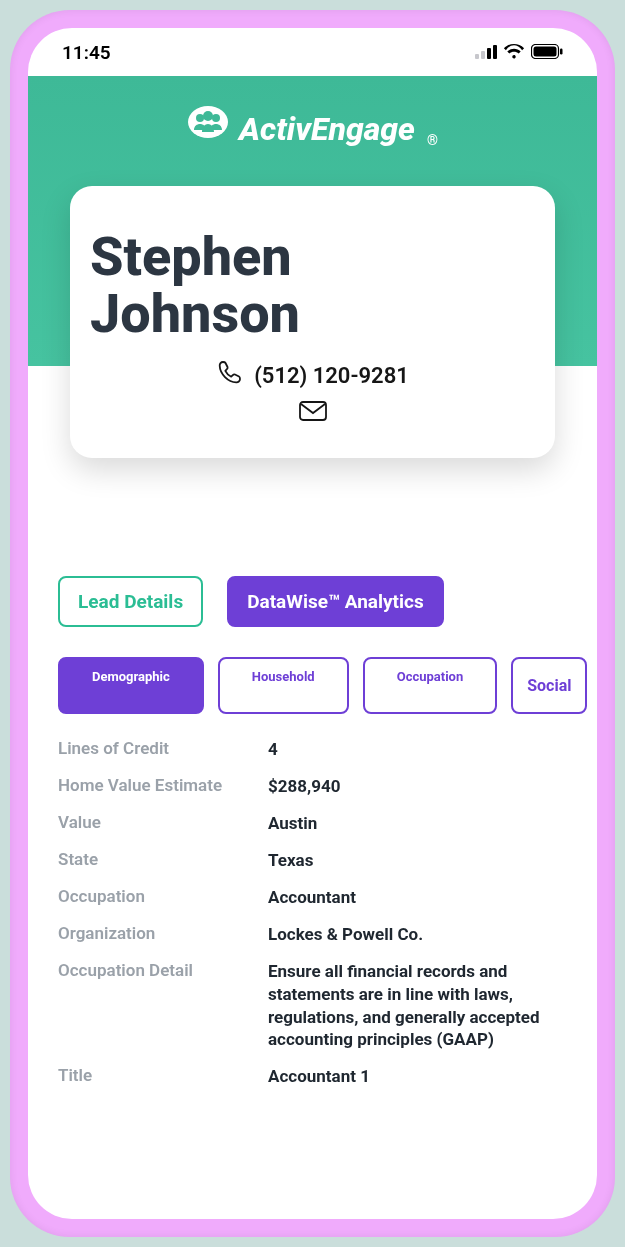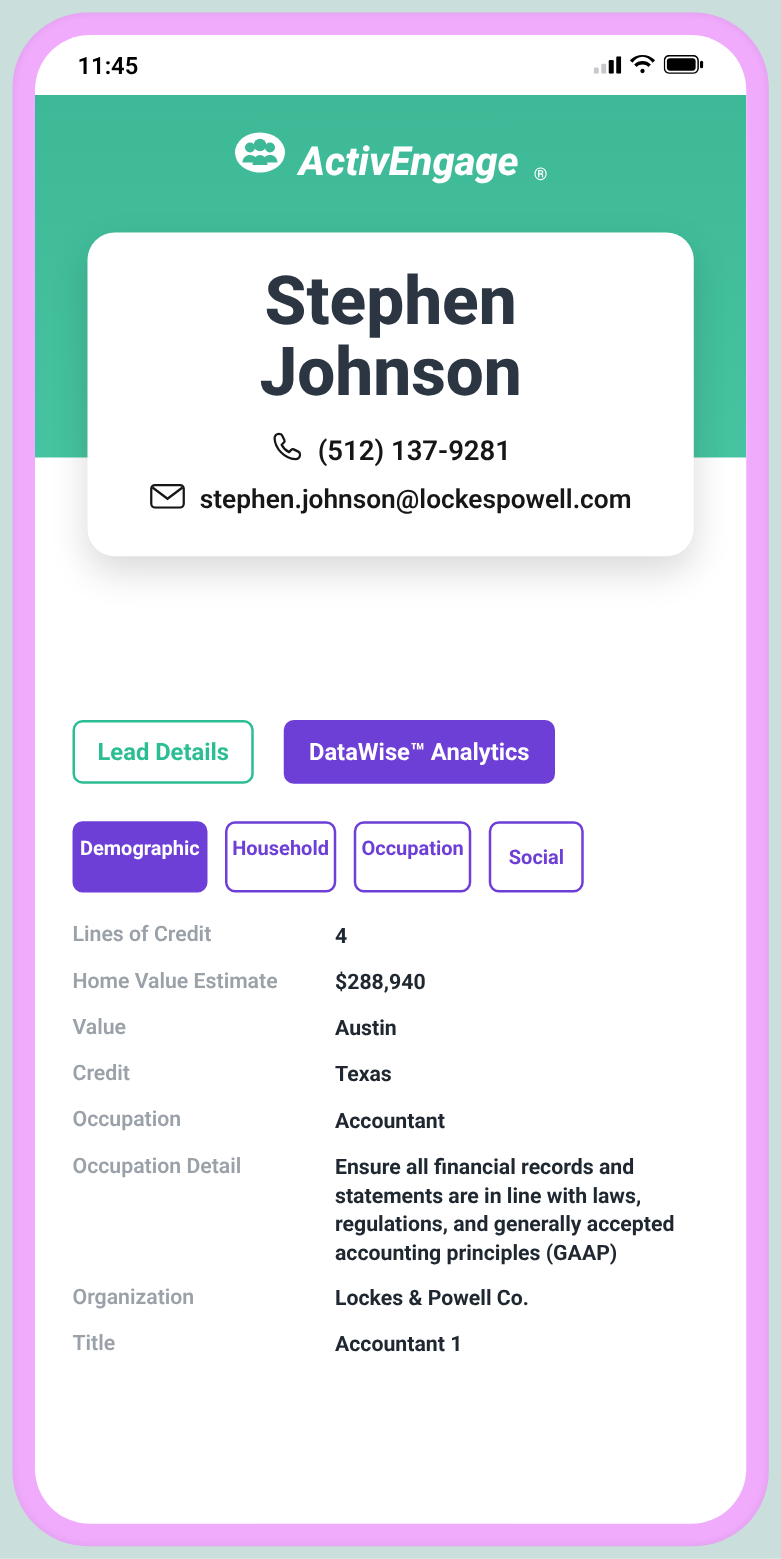--- a/index.html
+++ b/index.html
@@ -72,22 +72,22 @@
     color:#fff; font-weight:800; font-size:32px; font-style:italic;
   }
   .brand .brand-name { font-style: italic; }
   .brand .reg { font-size:14px; vertical-align: super; font-style:normal; margin-left:2px;}
   .card {
     position:absolute;
     top:110px; left:42px; right:42px;
     background:#fff;
     border-radius:22px;
     box-shadow: 0 12px 30px rgba(0,0,0,0.15);
-    padding: 28px 20px 32px;
-    text-align:center;
+    padding: 43px 20px 32px;
+    text-align:left;
   }
   .card h1 {
     font-size: 54px;
     font-weight: 800;
     color:#2c3642;
     line-height:1.05;
   }
   .contact-row {
     display:flex; align-items:center; justify-content:center; gap:12px;
     margin-top:18px; font-size:22px; font-weight:600; color:#161616;
@@ -103,21 +103,21 @@
   .tab {
     border-radius:8px; padding:12px 18px; font-weight:700; font-size:19px;
     cursor:pointer;
   }
   .tab.outline { border:2px solid #2bbd94; color:#2bbd94; background:#fff;}
   .tab.filled { background:#6e3fd6; color:#fff; border:2px solid #6e3fd6;}
   .sub-tabs {
     display:flex; gap:14px; margin-bottom:24px;
   }
   .chip {
-    border-radius:8px; padding:10px 4px; font-weight:700; font-size:16px;
+    border-radius:8px; padding:10px 32px; font-weight:700; font-size:13px;
     cursor:pointer; border:2px solid #6e3fd6; color:#6e3fd6; background:#fff;
   }
   .chip.active { background:#6e3fd6; color:#fff; }
   .chip.small { font-size:16px; padding:17px 14px;}
   .data-rows { display:flex; flex-direction:column; gap:14px; }
   .row { display:flex; align-items:flex-start; }
   .row .label { width:210px; flex:none; color:#9aa1a9; font-size:17px; font-weight:600;}
   .row .value { flex:1; color:#1f2730; font-size:17px; font-weight:700; line-height:1.35;}
 </style>
 </head>
@@ -177,30 +177,29 @@
         <h1>
           <span>Stephen</span><br>
           <span>Johnson</span>
         </h1>
         <div class="contact-row">
           <span>
             <svg width="26" height="26" viewBox="0 0 26 26">
                 <path d="M7 2c1 0 2 0 2.5 1l2 4c.4.8 0 1.6-.6 2.2l-1.6 1.6c1.3 2.6 3.3 4.6 5.9 5.9l1.6-1.6c.6-.6 1.4-1 2.2-.6l4 2c1 .5 1 1.5 1 2.5 0 2-1.8 3.5-3.8 3.3C12 22 4 14 3.7 5.8 3.5 3.8 5 2 7 2z" fill="none" stroke="#161616" stroke-width="1.8" stroke-linejoin="round"></path>
               </svg>
           </span>
-          <span>(512) 137-9281</span>
+          <span>(512) 120-9281</span>
         </div>
         <div class="contact-row email">
           <span>
             <svg width="28" height="20" viewBox="0 0 28 20">
                 <rect x="1" y="1" width="26" height="18" rx="3" fill="none" stroke="#161616" stroke-width="1.8"></rect>
                 <polyline points="2,3 14,12 26,3" fill="none" stroke="#161616" stroke-width="1.8"></polyline>
               </svg>
           </span>
-          <span>stephen.johnson@lockespowell.com</span>
         </div>
       </div>
 
       <div class="below-card">
         <div class="main-tabs">
           <div class="tab outline">Lead Details</div>
           <div class="tab filled">DataWise™ Analytics</div>
         </div>
         <div class="sub-tabs">
           <div class="chip active">Demographic</div>
@@ -215,36 +214,36 @@
             </div>
           <div class="row">
               <div class="label">Home Value Estimate</div>
               <div class="value">$288,940</div>
             </div>
           <div class="row">
               <div class="label">Value</div>
               <div class="value">Austin</div>
             </div>
           <div class="row">
-              <div class="label">Credit</div>
+              <div class="label">State</div>
               <div class="value">Texas</div>
             </div>
           <div class="row">
               <div class="label">Occupation</div>
               <div class="value">Accountant</div>
             </div>
           <div class="row">
+              <div class="label">Organization</div>
+              <div class="value">Lockes &amp; Powell Co.</div>
+            </div>
+          <div class="row">
               <div class="label">Occupation Detail</div>
               <div class="value">Ensure all financial records and statements are in line with laws, regulations, and generally accepted accounting principles (GAAP)</div>
             </div>
           <div class="row">
-              <div class="label">Organization</div>
-              <div class="value">Lockes &amp; Powell Co.</div>
-            </div>
-          <div class="row">
               <div class="label">Title</div>
               <div class="value">Accountant 1</div>
             </div>
         </div>
       </div>
     </div>
 
   </div>
 </div>
 

